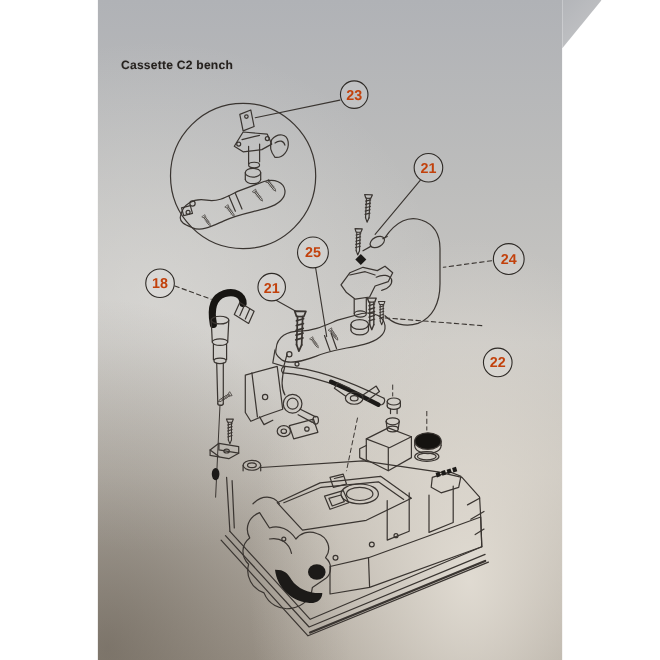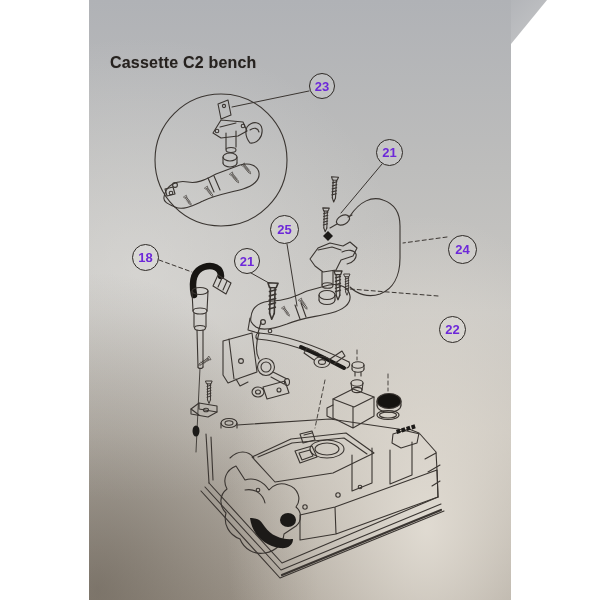--- a/index.html
+++ b/index.html
@@ -20,29 +20,29 @@
       linear-gradient(to bottom, #b0b2b6 0%, #bdbdbc 28%, #c9c7c3 52%, #c3beb6 72%, #a49c91 100%);
   }
   .photo-corner{
     position:absolute;left:511px;top:0;width:36px;height:44px;
     background:linear-gradient(135deg,#b3b5b9 0%, #c2c3c5 80%);
     clip-path:polygon(0 0, 100% 0, 0 100%);
   }
   svg.art{position:absolute;left:0;top:0;width:600px;height:600px;}
   .title{
     position:absolute;left:110px;top:54px;
-    font-size:16px;font-weight:bold;color:#26221f;
+    font-size:11px;font-weight:bold;color:#26221f;
     letter-spacing:0.2px; text-shadow:0 0 1px rgba(40,35,30,0.25);
   }
   .callout{
     position:absolute;box-sizing:border-box;
     border:1.6px solid #2e2a26;border-radius:50%;
     background:rgba(255,255,255,0.15);
     display:flex;align-items:center;justify-content:center;
-    font-weight:bold;color:#6d28d9;font-size:13px;
+    font-weight:bold;color:#c2410c;font-size:13px;
   }
 </style>
 </head>
 <body>
 
 <div class="stage">
   <div class="photo"></div>
   <div class="photo-corner"></div>
 
   <svg class="art" viewBox="0 0 600 600" fill="none" stroke="#3a3531" stroke-width="1.1" stroke-linecap="round" stroke-linejoin="round">
@@ -292,17 +292,17 @@
         <ellipse cx="288" cy="520" rx="8" ry="7" fill="#1c1a18" stroke="none"></ellipse>
       </g>
     </g>
   </svg>
 
   <div class="title">Cassette C2 bench</div>
 
   <div class="callout" style="left:309px;top:73px;width:26px;height:26px;">23</div>
   <div class="callout" style="left:376px;top:139px;width:27px;height:27px;">21</div>
   <div class="callout" style="left:270px;top:215px;width:29px;height:29px;">25</div>
-  <div class="callout" style="left:448px;top:235px;width:29px;height:29px;">24</div>
+  <div class="callout" style="left:448px;top:221px;width:29px;height:29px;">24</div>
   <div class="callout" style="left:132px;top:244px;width:27px;height:27px;">18</div>
   <div class="callout" style="left:234px;top:248px;width:26px;height:26px;">21</div>
   <div class="callout" style="left:439px;top:286px;width:27px;height:27px;margin-top:30px;">22</div>
 </div>
 
 </body></html>

